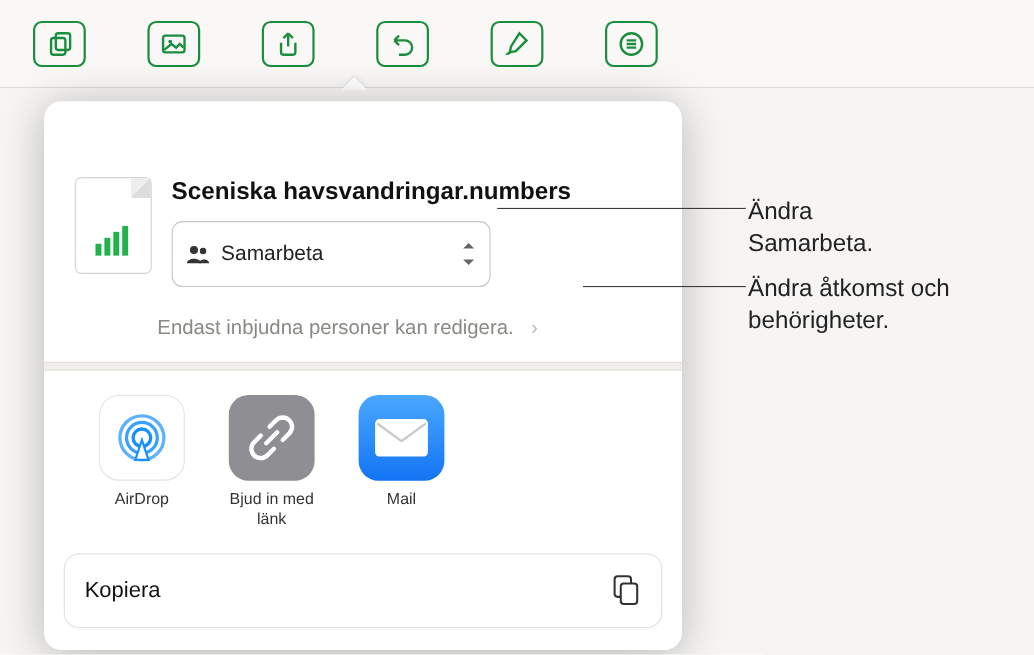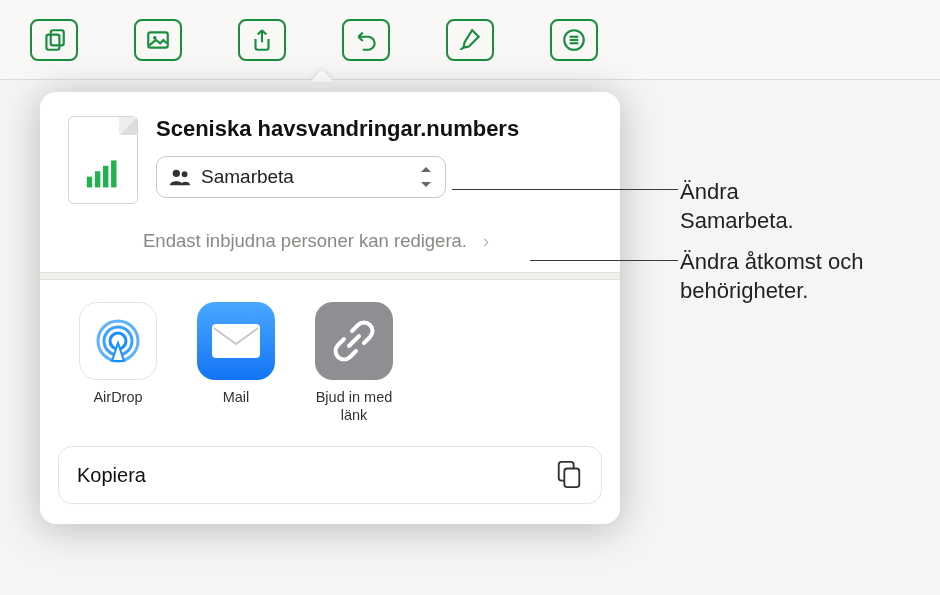--- a/index.html
+++ b/index.html
@@ -43,73 +43,73 @@
     position:absolute;
     left:40px; top:92px;
     width:580px;
     background:#fff;
     border-radius:16px;
     box-shadow: 0 4px 40px rgba(0,0,0,0.25);
     overflow:hidden;
   }
   .header {
     padding:24px 28px 16px 28px;
-    display:flex; gap:18px;
+    display:flex; gap:18px;margin-top:45px;
   }
   .doc-icon {
     width:70px; height:88px; border:1px solid #d6d4cf; border-radius:6px;
     display:flex; align-items:flex-end; justify-content:center;
     padding-bottom:14px; background:#fff;
     position:relative;
   }
   .doc-icon .fold { position:absolute; top:0; right:0; width:18px; height:18px;
      background:linear-gradient(135deg,#eee 50%,#ddd 50%); border-bottom-left-radius:3px;}
   .doc-icon svg { width:36px; height:32px; }
   .header-main { flex:1; }
   .title { font-size:22px; font-weight:600; color:#111; margin-bottom:14px; }
   .collab-dd {
     border:1px solid #c9c7c3; border-radius:10px;
-    height:42px; display:flex; align-items:center;
+    height:60px; display:flex; align-items:center;
     padding:0 12px; gap:10px; width:290px;
     background:#fff;
   }
   .collab-dd .people { width:22px; height:18px; }
   .collab-dd .label { font-size:19px; color:#222; flex:1; }
   .collab-dd .updown { width:14px;height:20px; position:relative; }
   .updown::before,.updown::after{content:"";position:absolute;left:2px;width:0;height:0;
     border-left:5px solid transparent;border-right:5px solid transparent;}
   .updown::before{top:0;border-bottom:5px solid #666;}
   .updown::after{bottom:0;border-top:5px solid #666;}
   .perm-row {
     padding:10px 28px 20px 0; text-align:center;
     color:#8a8883; font-size:18.5px;
     display:flex; justify-content:center; align-items:center; gap:16px;
   }
   .perm-row .chev { color:#b9b7b3; font-size:18px; }
   .divider { height:8px; background:#f0efec; border-top:1px solid #e3e1dd; border-bottom:1px solid #e3e1dd;}
   .apps {
-    display:flex; gap:28px; padding:22px 22px 12px 33px;
+    display:flex; gap:28px; padding:22px 22px 12px 44px;
     overflow:hidden;
   }
   .app { width:90px; text-align:center; flex-shrink:0; }
   .app .tile { width:78px; height:78px; border-radius:18px; margin:0 auto 8px;
     display:flex; align-items:center; justify-content:center; }
   .app .lbl { font-size:14.5px; color:#333; line-height:1.25; }
   .tile.airdrop { background:#fff; border:1px solid #e6e4e0; }
   .tile.msg { background: linear-gradient(#5af777,#09c321); }
   .tile.mail { background: linear-gradient(#4aa8ff,#1374f4); }
   .tile.link { background:#8e8e93; }
   .tile.reminders { background:#fff; border:1px solid #e6e4e0; padding-left: 4px; }
   .reminders-dots { display:flex; flex-direction:column; gap:9px; }
   .rd { display:flex; align-items:center; gap:6px;}
   .rd .c { width:12px;height:12px;border-radius:50%; border:3px solid; }
   .copy-section { padding:10px 18px 20px; }
   .copy-row {
     background:#fff; border:1px solid #e5e3df; border-radius:14px;
-    height:58px; display:flex; align-items:center; justify-content:space-between;
+    height:68px; display:flex; align-items:center; justify-content:space-between;
     padding:0 18px;
     box-shadow:0 1px 1px rgba(0,0,0,0.02);
   }
   .copy-row .txt { font-size:20px; color:#111; }
   .copy-row svg { width:28px; height:30px; }
   .callouts { position:absolute; left:640px; top:170px; }
   .co { position:absolute; font-size:22px; color:#222; line-height:1.3; }
   .co.c1 { top:8px; left:40px; }
   .co.c2 { top:78px; left:40px; width:300px; }
   .lead { position:absolute; background:#3a3a3a; height:1px; }
@@ -200,37 +200,37 @@
         <svg width="56" height="56" viewBox="0 0 56 56">
           <circle cx="28" cy="28" r="8" fill="none" stroke="#1890ff" stroke-width="3"></circle>
           <circle cx="28" cy="28" r="14" fill="none" stroke="#1890ff" stroke-width="3" opacity="0.85"></circle>
           <circle cx="28" cy="28" r="20" fill="none" stroke="#1890ff" stroke-width="3" opacity="0.7"></circle>
           <path d="M28 30 L22 48 L34 48 Z" fill="#fff" stroke="#1890ff" stroke-width="2"></path>
         </svg>
       </div>
       <div class="lbl">AirDrop</div>
     </div>
     <div class="app">
-      <div class="tile mail">
-        <svg width="52" height="38" viewBox="0 0 52 38">
-          <rect x="2" y="2" width="48" height="34" rx="4" fill="#fff"></rect>
-          <path d="M4 6 L26 22 L48 6" fill="none" stroke="#c9c9c9" stroke-width="2"></path>
-        </svg>
-      </div>
-      <div class="lbl">Mail</div>
-    </div>
-    <div class="app">
       <div class="tile link">
         <svg width="46" height="46" viewBox="0 0 46 46">
           <path d="M18 28 L28 18" stroke="#fff" stroke-width="4" stroke-linecap="round" fill="none"></path>
           <path d="M21 13 L27 7 A8 8 0 0 1 39 19 L33 25" stroke="#fff" stroke-width="4" fill="none" stroke-linecap="round"></path>
           <path d="M25 33 L19 39 A8 8 0 0 1 7 27 L13 21" stroke="#fff" stroke-width="4" fill="none" stroke-linecap="round"></path>
         </svg>
       </div>
       <div class="lbl">Bjud in med länk</div>
+    </div>
+    <div class="app">
+      <div class="tile mail">
+        <svg width="52" height="38" viewBox="0 0 52 38">
+          <rect x="2" y="2" width="48" height="34" rx="4" fill="#fff"></rect>
+          <path d="M4 6 L26 22 L48 6" fill="none" stroke="#c9c9c9" stroke-width="2"></path>
+        </svg>
+      </div>
+      <div class="lbl">Mail</div>
     </div>
   </div>
   <div class="copy-section">
     <div class="copy-row">
       <span class="txt">Kopiera</span>
       <svg viewBox="0 0 30 32">
         <rect x="4" y="2" width="16" height="20" rx="3" fill="none" stroke="#333" stroke-width="2"></rect>
         <rect x="10" y="9" width="16" height="20" rx="3" fill="#fff" stroke="#333" stroke-width="2"></rect>
       </svg>
     </div>

